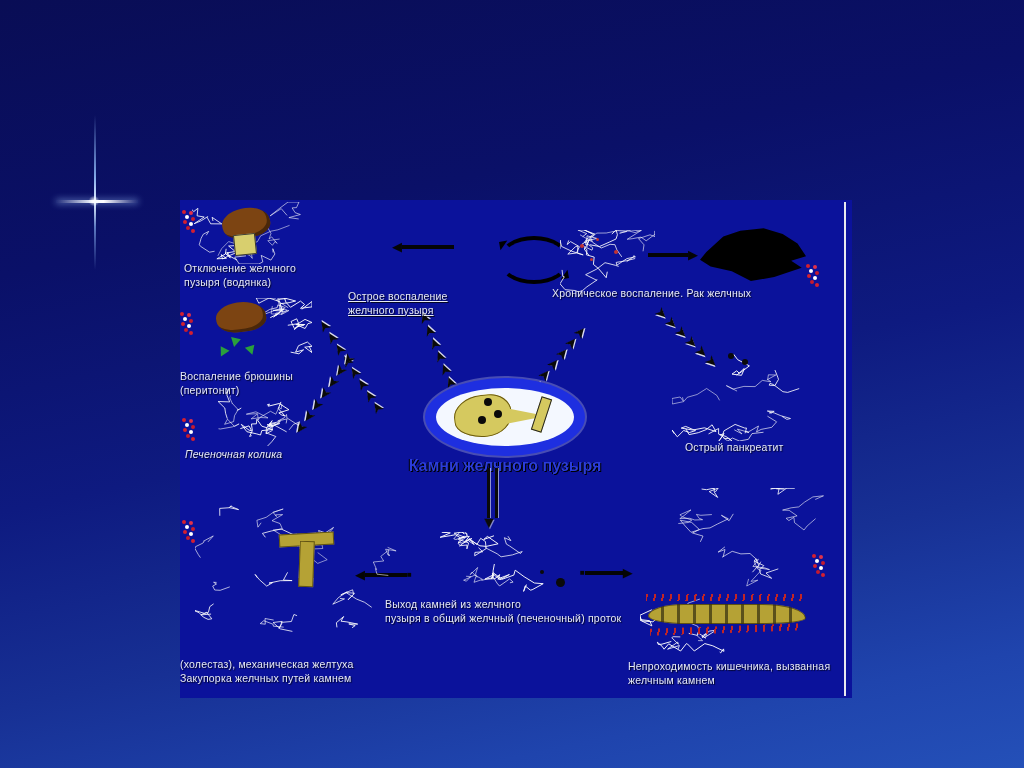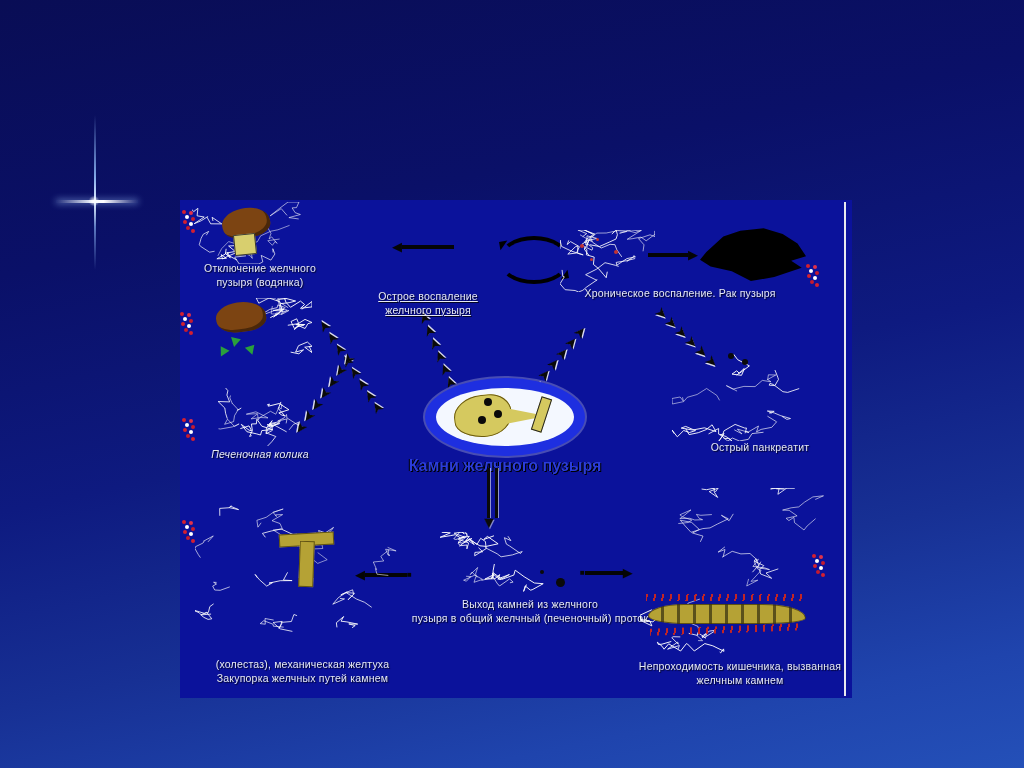--- a/index.html
+++ b/index.html
@@ -18,21 +18,21 @@
   .title{position:absolute;left:0;top:30px;width:100%;text-align:center;
     font-size:47px;font-weight:bold;letter-spacing:4px;color:#cfe9f8;
     background:linear-gradient(180deg,#ffffff 5%,#d9eefb 45%,#8fc6ea 100%);
     -webkit-background-clip:text;background-clip:text;-webkit-text-fill-color:transparent;
     filter:drop-shadow(2px 3px 0 rgba(4,12,70,.95)) drop-shadow(0 0 1px rgba(4,12,70,.9));}
   
   .diagram{position:absolute;left:180px;top:200px;width:672px;height:498px;background:#0b129b;}
   .rightline{position:absolute;left:664px;top:2px;width:2px;height:494px;background:#e9e9ef;}
   .sketch{position:absolute;}
   .scribble svg{position:absolute;left:0;top:0;}
-  .lbl{position:absolute;font-size:10.5px;line-height:1.32;color:#e6e9f5;text-align:center;
+  .lbl{position:absolute;font-size:10.5px;line-height:1.32;color:#e6e9f5;text-align:left;
     text-shadow:1px 1px 1px rgba(0,0,0,.75);letter-spacing:.2px;}
   .center-lbl{position:absolute;left:180px;top:257px;width:290px;text-align:center;
     font-size:16px;font-weight:bold;color:#2b3cdb;text-shadow:1px 1px 0 #000,-1px 0 0 #000;}
   
   .marker{position:absolute;width:14px;height:26px;}
   .marker i{display:block;width:4px;height:4px;background:#d42030;border-radius:50%;
     box-shadow:7px 1px 0 #e0324a,3px 5px 0 #ffffff,9px 7px 0 #c41b30,1px 10px 0 #d42030,
                7px 12px 0 #ffffff,4px 16px 0 #c41b30,9px 19px 0 #d42030;}
   
   .chain{position:absolute;font-size:13px;font-weight:bold;color:#0a0a0a;letter-spacing:3px;
@@ -148,40 +148,44 @@
       <div>Острое воспаление</div>
       <div>желчного пузыря</div>
     </div>
 
     <div class="sarrow" style="left:468px;top:48px;">
       <span class="shaft" style="width:40px;"></span>
       <span class="head">▶</span>
     </div>
 
     <div class="tumor"></div>
-    <div class="lbl" style="left:372px;top:87px;width:256px;">Хроническое воспаление. Рак пузыря</div>
+    <div class="lbl" style="left:372px;top:87px;width:256px;">Хроническое воспаление. Рак желчных</div>
     <div class="marker" style="left:626px;top:64px;">
         <i></i>
       </div>
 
     <div class="sketch scribble" style="left:22px;top:98px;width:110px;height:72px;">
         <svg width="110" height="72">
           <polyline points="100.1,11.0 110.0,3.5 110.0,8.9 98.5,10.3 102.6,6.5 98.5,3.1 88.5,9.3 84.1,4.5 82.4,0.0 93.6,3.0 87.1,4.7 78.1,5.7 80.1,12.0 75.9,15.7 68.6,19.5" fill="none" stroke="rgba(255,255,255,0.93)" stroke-width="1" stroke-linecap="round"></polyline>
           <polyline points="85.9,9.5 74.3,2.1 83.9,0.0 75.9,0.0 77.0,6.3 78.3,13.2 81.3,11.1 79.4,16.6 86.9,12.5 80.3,13.8 79.4,10.3 71.1,13.0 61.5,16.6" fill="none" stroke="rgba(255,255,255,0.65)" stroke-width="1" stroke-linecap="round"></polyline>
           <polyline points="41.1,17.5 41.3,16.2 36.5,20.7 45.3,17.6 57.0,10.4 58.3,17.2 67.7,11.4 75.2,9.6 75.8,6.9 83.0,9.5" fill="none" stroke="rgba(255,255,255,0.71)" stroke-width="1" stroke-linecap="round"></polyline>
           <polyline points="83.8,0.9 77.4,1.1 77.4,2.4 78.5,9.3 85.2,12.1 79.1,16.2 69.2,15.9 70.3,8.4" fill="none" stroke="rgba(255,255,255,0.54)" stroke-width="1" stroke-linecap="round"></polyline>
           <polyline points="107.3,48.5 110.0,54.6 102.7,49.2 110.0,48.3 105.4,44.0 96.5,47.7 93.6,54.1 101.6,51.8 96.9,55.8 89.0,54.2" fill="none" stroke="rgba(255,255,255,0.89)" stroke-width="1" stroke-linecap="round"></polyline>
           <polyline points="102.7,26.5 93.8,26.4 103.1,30.5 105.9,25.7 110.0,24.5 103.0,21.4 95.0,26.4 102.1,27.0 94.2,29.1 92.4,31.6 97.9,26.7 92.5,30.7 89.0,23.5 94.7,20.8 96.7,25.6 86.2,27.2" fill="none" stroke="rgba(255,255,255,0.89)" stroke-width="1" stroke-linecap="round"></polyline>
           <polyline points="77.5,3.6 67.0,0.0 56.8,5.2 54.2,0.0 66.0,0.0 67.6,0.0 73.4,0.0" fill="none" stroke="rgba(255,255,255,0.83)" stroke-width="1" stroke-linecap="round"></polyline>
           <polyline points="77.8,13.2 82.4,11.1 71.0,12.4 79.9,13.0 71.5,19.0 77.7,14.7 73.8,15.2 74.0,17.6" fill="none" stroke="rgba(255,255,255,0.77)" stroke-width="1" stroke-linecap="round"></polyline>
         </svg>
       <div class="liver" style="left:14px;top:4px;width:50px;height:30px;transform:rotate(-8deg);"></div>
       <div class="gtri" style="left:28px;top:40px;transform:rotate(12deg);"></div>
       <div class="gtri" style="left:44px;top:48px;transform:rotate(-18deg);"></div>
       <div class="gtri" style="left:16px;top:50px;transform:rotate(28deg);"></div>
+    </div>
+    <div class="lbl" style="left:0px;top:170px;width:165px;">
+      <div>Воспаление брюшины</div>
+      <div>(перитонит)</div>
     </div>
     <div class="marker" style="left:0px;top:112px;">
         <i></i>
       </div>
 
     <div class="sketch scribble" style="left:20px;top:188px;width:100px;height:58px;">
         <svg width="100" height="58">
           <polyline points="81.8,16.2 81.2,21.0 78.9,19.5 75.8,26.2 70.5,23.3 59.9,29.4 58.3,31.8 57.5,25.7 46.3,26.2 55.9,23.8 61.0,26.3 68.0,29.9 60.9,29.5 51.1,30.9 56.7,26.5" fill="none" stroke="rgba(255,255,255,0.56)" stroke-width="1" stroke-linecap="round"></polyline>
           <polyline points="40.7,40.5 49.0,37.9 51.6,42.7 49.1,42.2 41.3,36.4 46.9,43.7 56.7,45.9 60.5,47.0 61.8,42.6 72.5,41.5 61.8,38.2 56.9,31.2 56.4,35.8 51.4,36.0 52.4,42.6 49.6,48.4 51.3,47.8" fill="none" stroke="rgba(255,255,255,0.91)" stroke-width="1" stroke-linecap="round"></polyline>
           <polyline points="86.2,35.0 87.0,30.9 77.7,33.1 84.1,29.9 86.5,26.5 86.9,29.9 98.6,37.4 100.0,33.7 93.5,36.4 89.3,41.6" fill="none" stroke="rgba(255,255,255,0.65)" stroke-width="1" stroke-linecap="round"></polyline>

